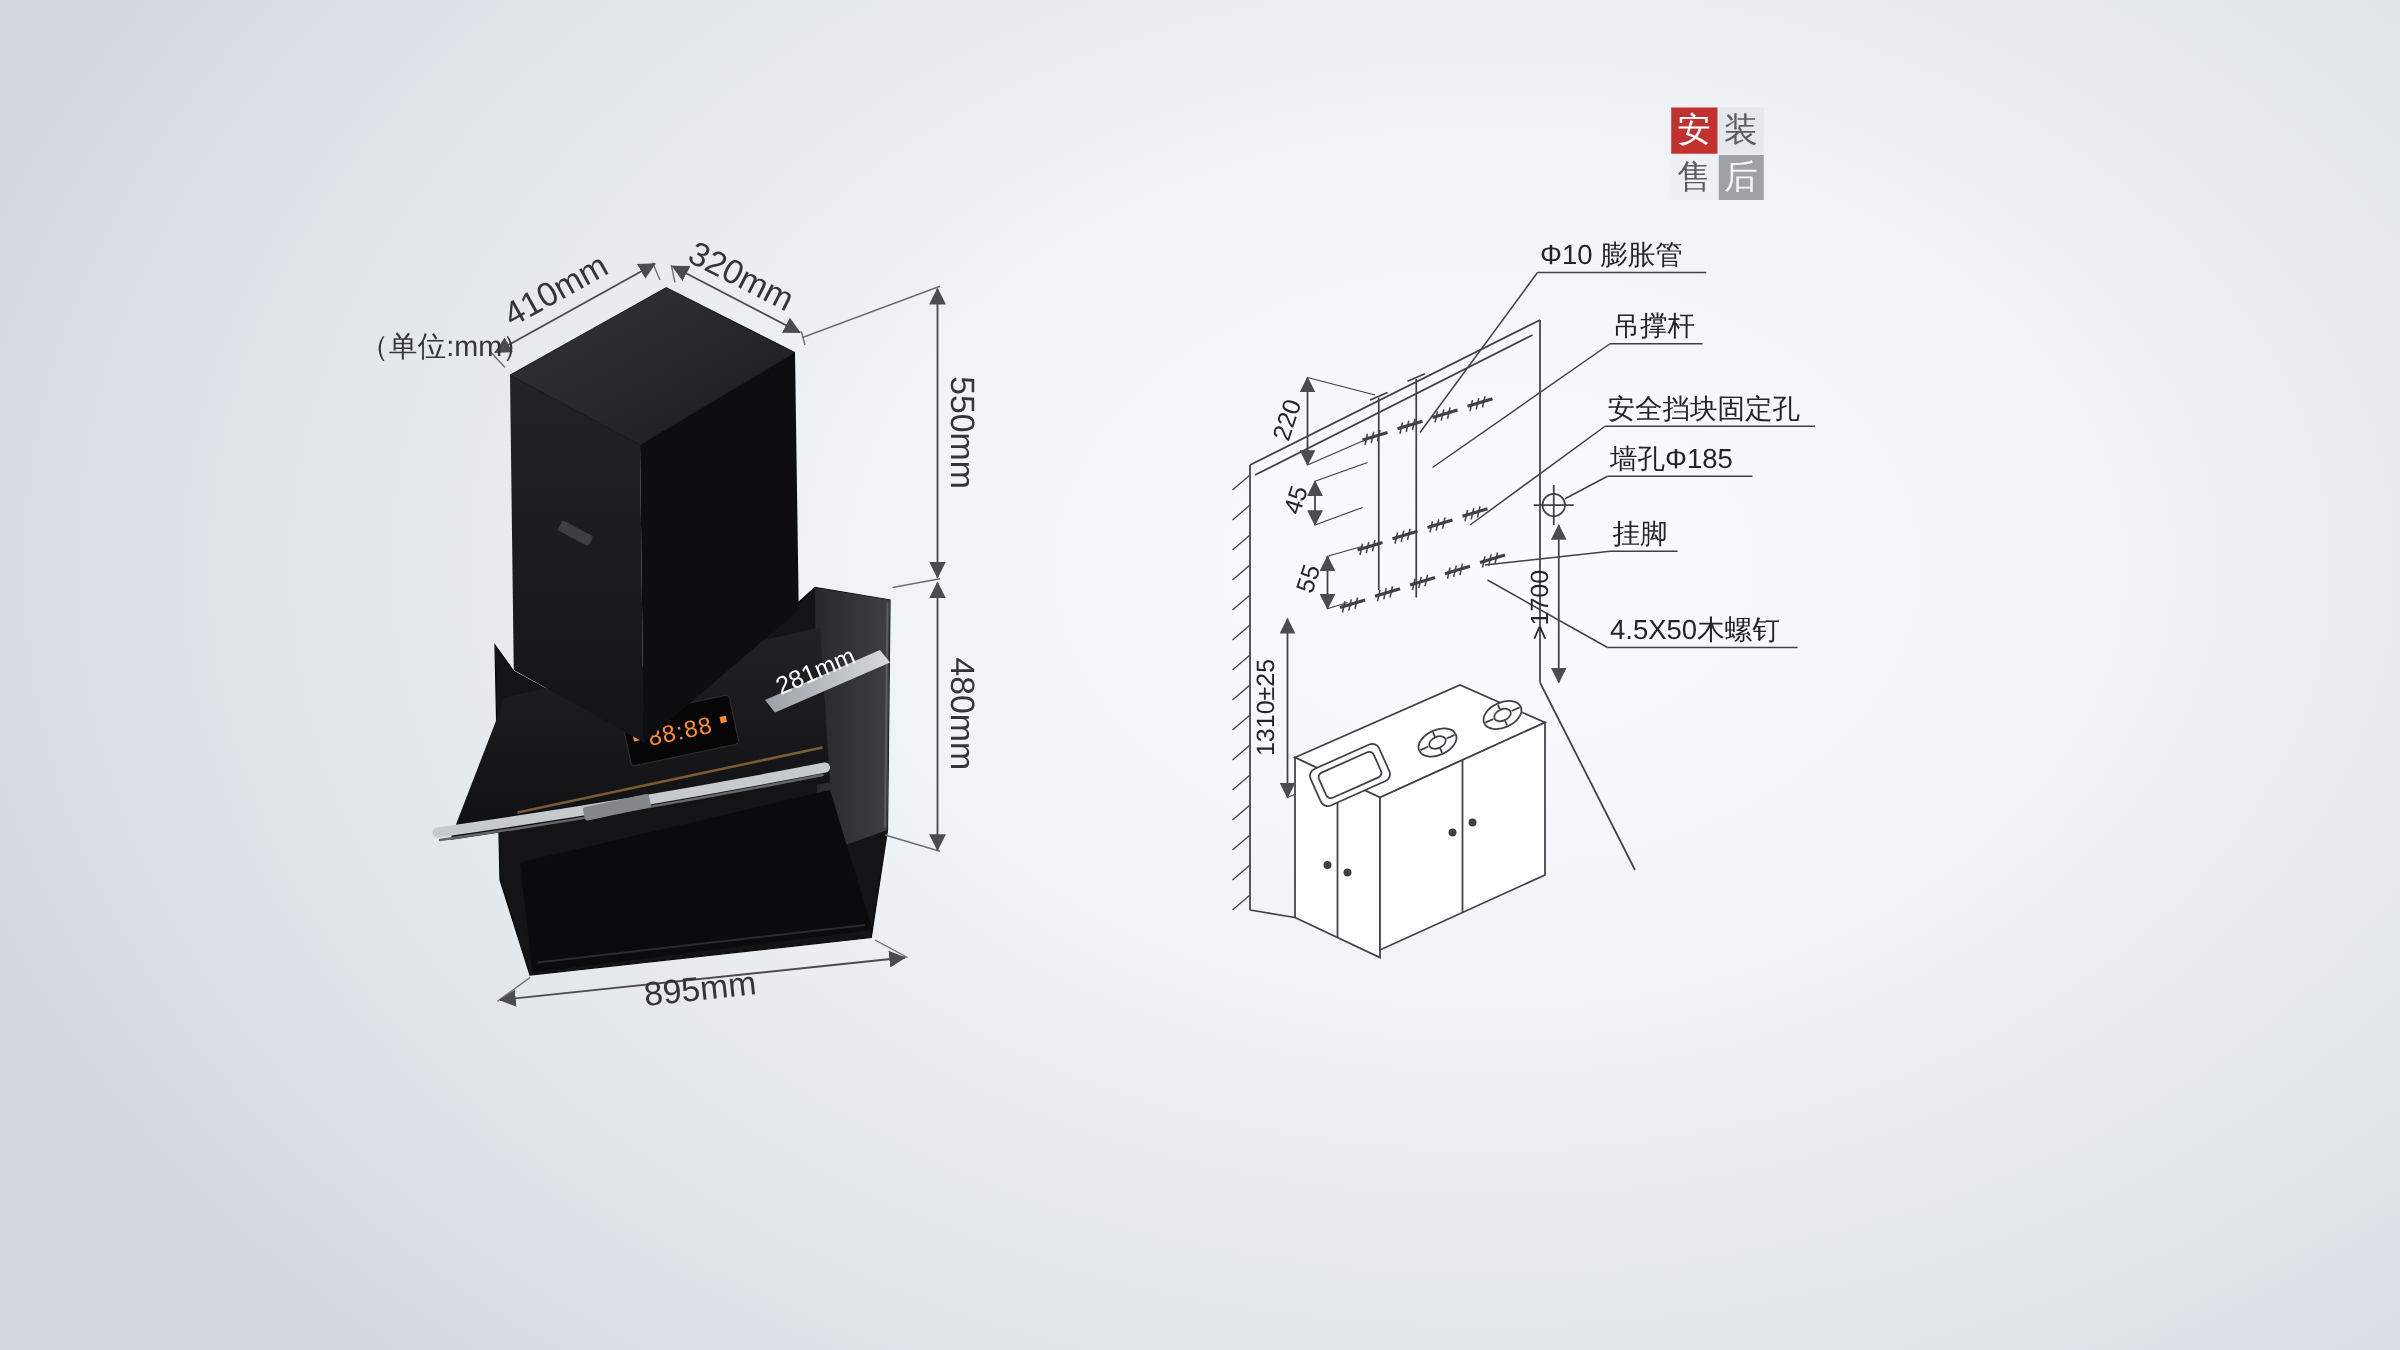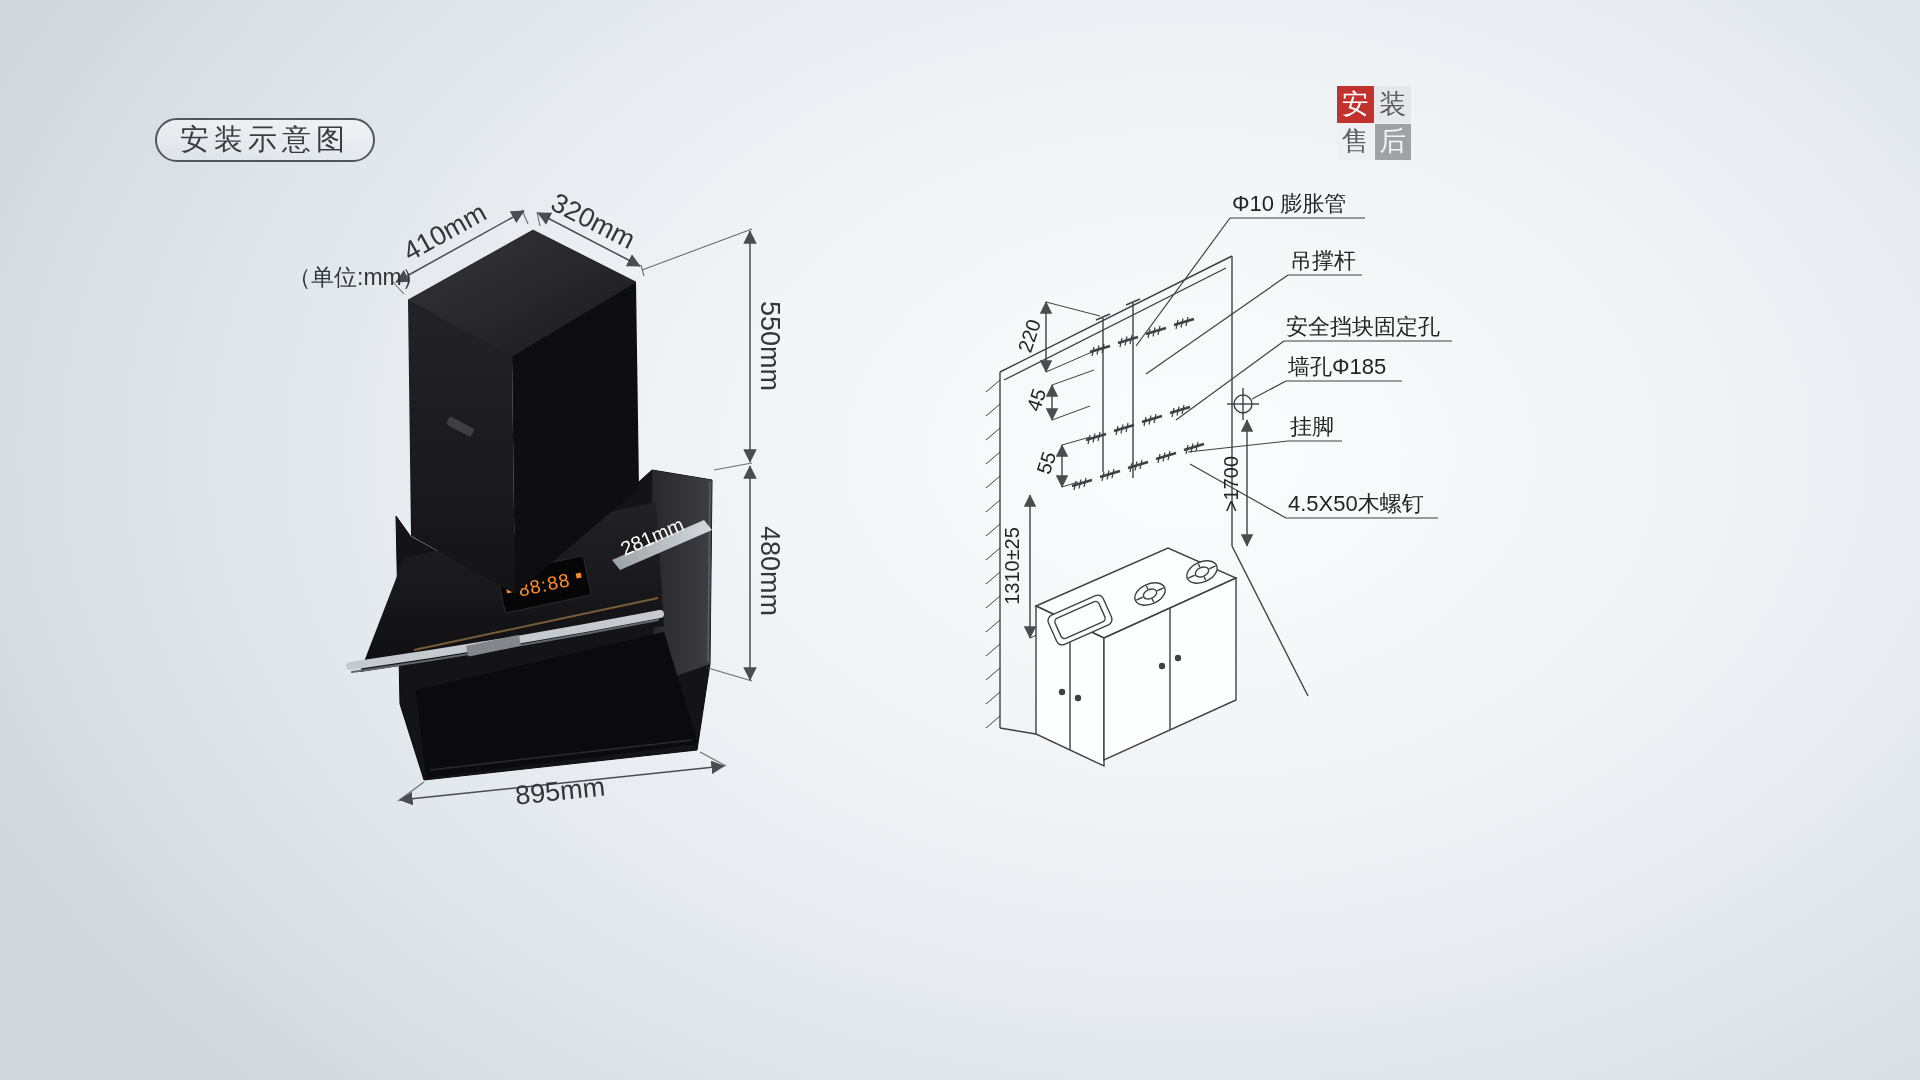--- a/index.html
+++ b/index.html
@@ -269,23 +269,20 @@
       <text x="1290" y="434" font-size="22">挂脚</text>
       <text x="1288" y="511" font-size="22">4.5X50木螺钉</text>
       <text transform="translate(1036,338) rotate(-72)" font-size="20" text-anchor="middle">220</text>
       <text transform="translate(1043,402) rotate(-72)" font-size="20" text-anchor="middle">45</text>
       <text transform="translate(1053,465) rotate(-72)" font-size="20" text-anchor="middle">55</text>
       <text transform="translate(1019,566) rotate(-90)" font-size="20" text-anchor="middle">1310±25</text>
       <text transform="translate(1238,484) rotate(-90)" font-size="20" text-anchor="middle">&gt;1700</text>
     </g>
   </svg>
 
-  <div class="title-pill">
-    <span>安装示意图</span>
-  </div>
 
   <div class="badge">
     <span class="b0">安</span>
     <span class="b1">装</span>
     <span class="b2">售</span>
     <span class="b3">后</span>
   </div>
 
 </div>
 

